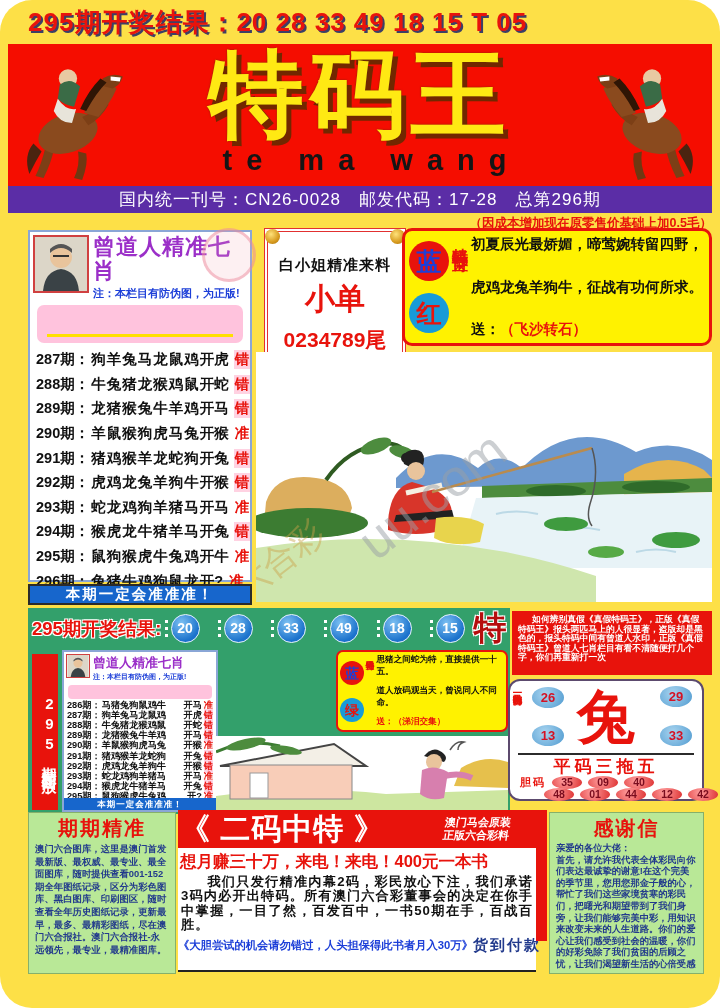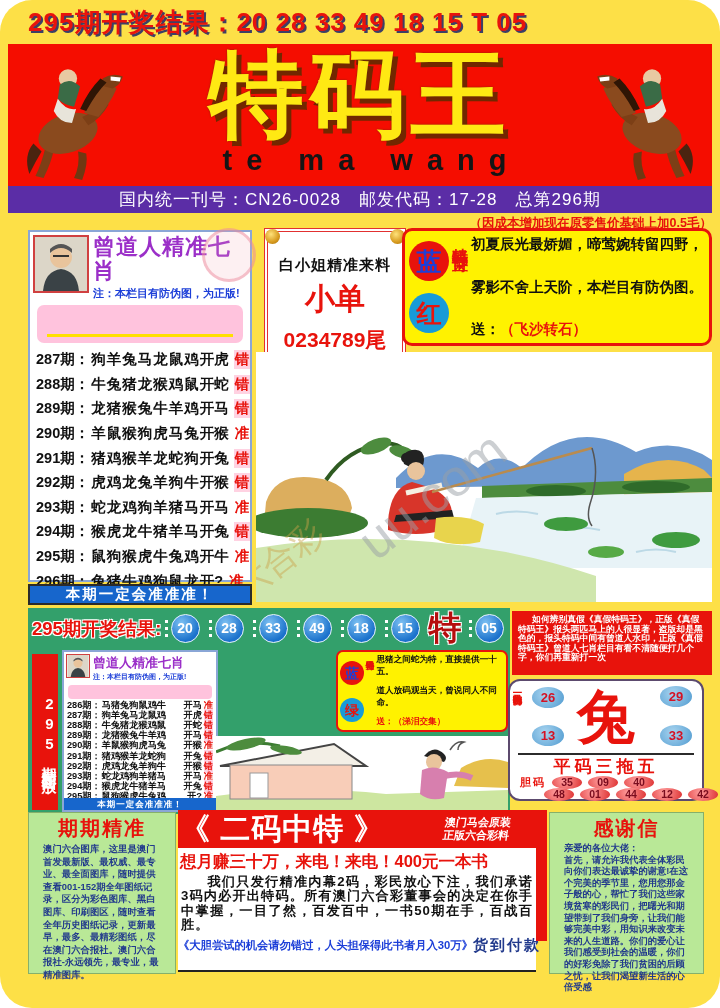--- a/index.html
+++ b/index.html
@@ -133,21 +133,21 @@
   .zd-r2{position:absolute;left:34px;top:107px;display:flex;gap:6px;}
   .danma-label{color:#e8130c;font-size:11px;font-weight:bold;letter-spacing:2px;}
   .redoval{width:30px;height:13px;border-radius:50%;text-align:center;line-height:13px;
     background:radial-gradient(circle at 40% 35%,#ff9d9d,#dd3030);color:#7a0c1e;font-size:10.5px;font-weight:bold;}
 
   
   .greenbox{background:#b9e897;border:1px solid #86b06a;box-sizing:border-box;}
   .jingzhun{left:28px;top:812px;width:148px;height:162px;}
   .thanks{left:549px;top:812px;width:155px;height:162px;}
   .gb-title{color:#e8130c;font-size:20px;font-weight:bold;text-align:center;letter-spacing:2px;margin-top:2px;}
-  .gb-body{color:#223a8c;font-weight:bold;padding:1px 14px;}
+  .gb-body{color:#223a8c;font-weight:bold;padding:1px 6px;}
   .jingzhun .gb-body{font-size:9.4px;line-height:12.6px;}
   .thanks .gb-body{font-size:9.3px;line-height:11.6px;white-space:pre-line;}
   .erma{left:178px;top:810px;width:358px;height:162px;background:#fff;border-bottom:2px solid #222;box-sizing:border-box;}
   .erma-banner{display:flex;height:38px;background:#e8130c;color:#fff;align-items:center;}
   .erma-title{flex:1;font-size:30px;font-weight:bold;white-space:nowrap;letter-spacing:1px;padding-left:2px;}
   .erma-origin{flex:none;width:92px;font-size:11px;font-weight:bold;line-height:13px;transform:skewX(-8deg);}
   .erma-slogan{color:#e8130c;font-size:16.5px;font-weight:bold;margin:3px 0 1px 2px;white-space:nowrap;}
   .erma-body{color:#111;font-size:13.2px;font-weight:bold;line-height:14.4px;padding:1px 3px;
     letter-spacing:1px;text-indent:2em;text-align:justify;}
   .erma-foot{display:flex;align-items:center;justify-content:space-between;padding:2px 2px 0 0;}
@@ -301,21 +301,21 @@
   </div>
 
   <div class="abs poem poem-big">
     <div class="badges">
       <div class="badge b1">蓝</div>
       <div class="badge b2">红</div>
     </div>
     <div class="vlabel">特码寻宝诗</div>
     <div class="poem-body">
       <div>初夏辰光最娇媚，啼莺婉转留四野，</div>
-      <div>雾影不舍上天阶，本栏目有防伪图。</div>
+      <div>虎鸡龙兔羊狗牛，征战有功何所求。</div>
       <div class="gift"><span>送：</span><span class="g">（飞沙转石）</span></div>
     </div>
   </div>
 
   <svg class="abs illus-big" viewBox="0 0 456 250" preserveAspectRatio="none">
     <rect width="456" height="250" fill="#ffffff"></rect>
     <path d="M140 126 Q180 84 222 116 Q244 96 268 118 L268 134 L140 136 Z" fill="#6d99cf"></path>
     <path d="M262 120 Q316 62 380 100 Q420 84 456 108 L456 140 L262 138 Z" fill="#6d99cf"></path>
     <path d="M368 122 Q410 96 448 118 L456 126 L456 152 L368 146 Z" fill="#e6b44c"></path>
     <path d="M226 134 L456 126 L456 140 L226 146 Z" fill="#4d8c3e"></path>
@@ -341,21 +341,21 @@
     <path d="M180 166 Q210 162 228 172 L224 190 Q196 196 178 186 Z" fill="#e8d44c"></path>
     <path d="M176 140 L336 96" stroke="#b98b4e" stroke-width="2.5"></path>
     <path d="M336 96 q8 26 -2 56 q-4 14 2 22" stroke="#555" stroke-width="1.5" fill="none"></path>
     <text x="120" y="210" font-size="52" fill="#9aa0a6" fill-opacity="0.5" transform="rotate(-38 120 210)">uu.com</text>
     <text x="-10" y="248" font-size="34" fill="#c9a24a" fill-opacity="0.45" transform="rotate(-38 -10 248)">六合彩</text>
   </svg>
 
   <div class="abs greenpanel">
     <div class="resultbar">
       <span class="rb-label">295期开奖结果:</span>
-      <div style="display:flex;gap:15px;">
+      <div style="display:flex;gap:24px;">
 
       <span class="ball">20</span>
           <span class="ball">28</span>
           <span class="ball">33</span>
           <span class="ball">49</span>
           <span class="ball">18</span>
           <span class="ball">15</span>
         </div>
       <span class="te-char">特</span>
       <span class="ball" style="margin-left:4px;">05</span>

